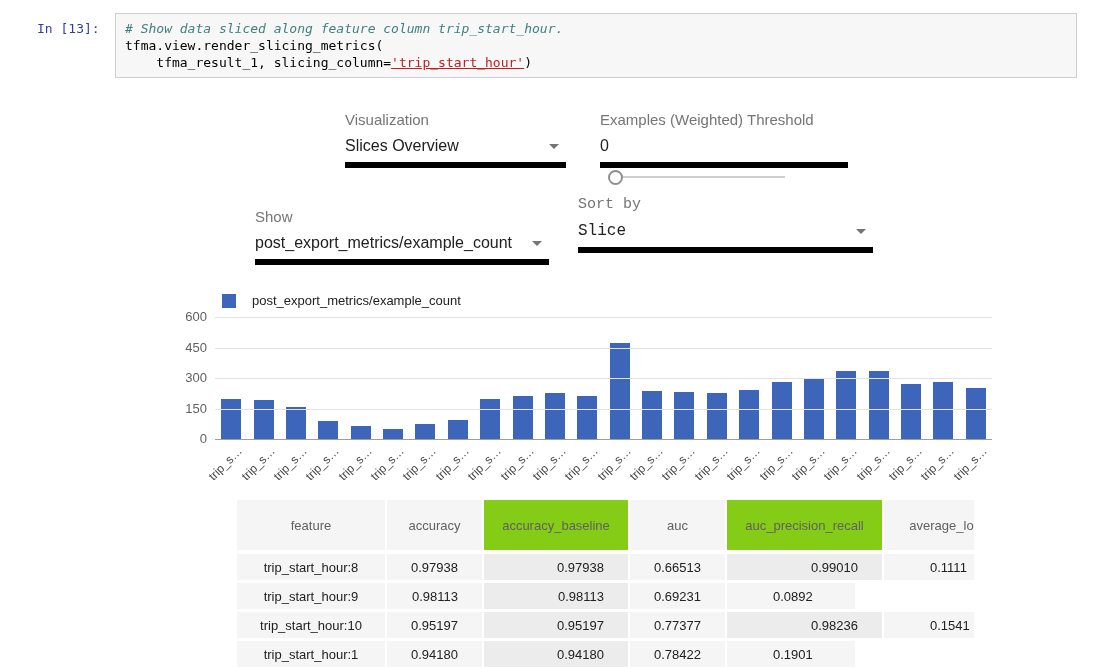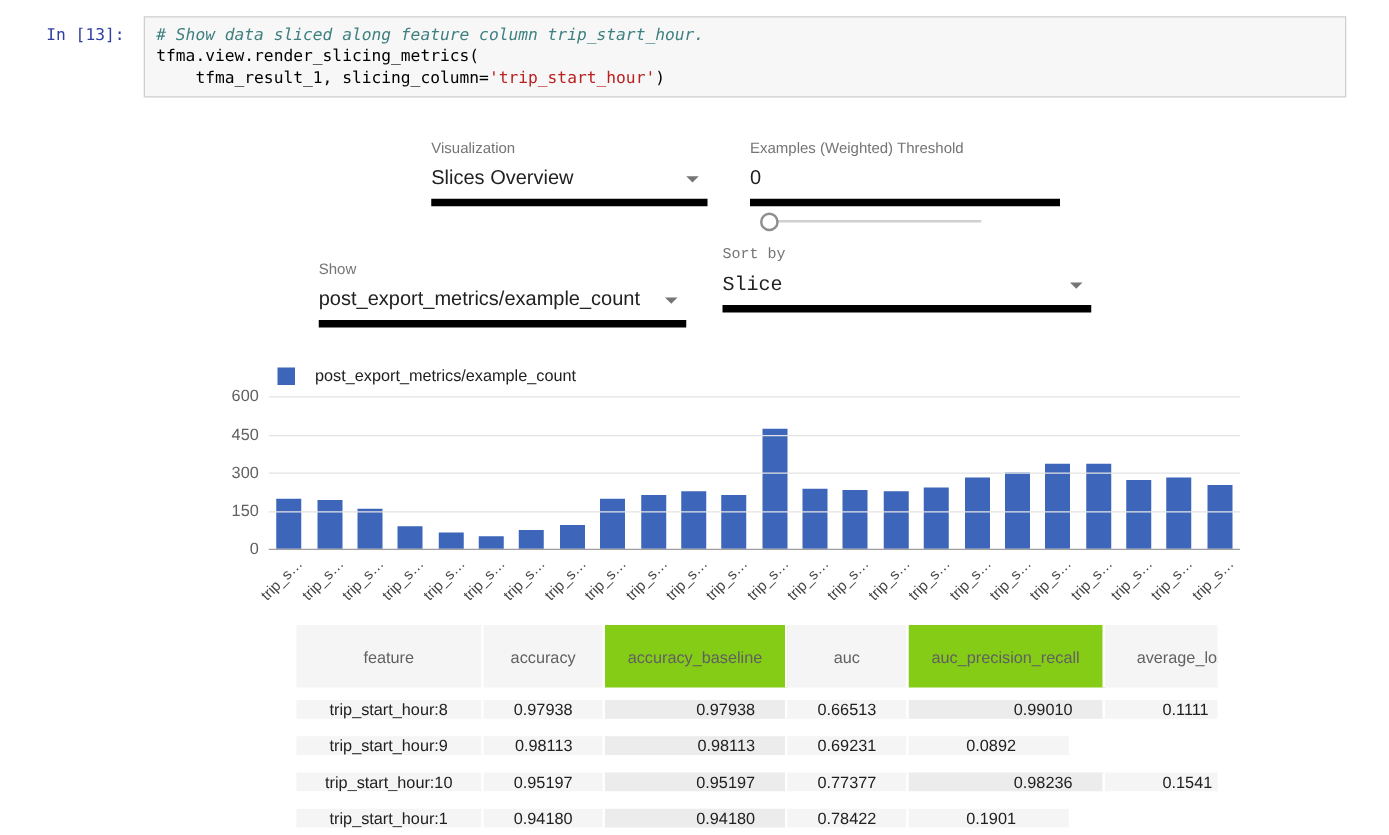--- a/index.html
+++ b/index.html
@@ -7,25 +7,25 @@
               font-family:"Liberation Sans","DejaVu Sans",sans-serif; }
 
   
   .nb-prompt { position:absolute; left:37px; top:21px; font-family:"DejaVu Sans Mono",monospace;
                font-size:13px; color:#303F9F; }
   .nb-code { position:absolute; left:115px; top:13px; width:962px; background:#f7f7f7;
              border:1px solid #cfcfcf; padding:6px 9px;
              font-family:"DejaVu Sans Mono",monospace; font-size:13px; line-height:17px;
              white-space:pre; color:#000; }
   .code-comment { color:#408080; font-style:italic; }
-  .code-string  { color:#BA2121; }
+  .code-string  { color:#BA2121;text-decoration:underline; }
 
   
   .control { position:absolute; }
-  .ctl-label { font-size:12px; color:#757575; margin-bottom:7px; }
+  .ctl-label { font-size:15px; color:#757575; margin-bottom:7px; }
   .ctl-value { position:relative; font-size:16px; color:#212121; padding:2px 22px 7px 0;
                border-bottom:6px solid #000000; white-space:nowrap; overflow:hidden; }
   .ctl-value.no-arrow { padding-right:2px; }
   .dd-arrow { position:absolute; right:7px; top:9px; width:0; height:0;
               border-left:5px solid transparent; border-right:5px solid transparent;
               border-top:5px solid #757575; }
   .ctrl-visualization { left:345px; top:111px; width:221px; }
   .ctrl-threshold     { left:600px; top:111px; width:248px; }
   .ctrl-show          { left:255px; top:208px; width:294px; }
   .ctrl-sort          { left:578px; top:196px; width:295px;font-family:Liberation Mono, monospace; }
@@ -53,21 +53,21 @@
   .xlabel { position:absolute; top:3px; width:70px; text-align:right; font-size:12px; color:#454545;
             white-space:nowrap; transform:rotate(-45deg); transform-origin:100% 0; }
 
   
   .tbl { position:absolute; left:237px; top:500px; width:737px; height:170px; overflow:hidden; }
   .tbl-inner { width:777px; }
   .thead { display:flex; height:50px; margin-bottom:4px; }
   .th { display:flex; align-items:center; justify-content:center; font-size:13px; color:#616161;
         background:#f5f5f5; border-right:2px solid #fff; overflow:hidden; }
   .th.dark { background:#84cc16; }
-  .tr { display:flex; height:26px; margin-bottom:3px;align-items:center; }
+  .tr { display:flex; height:26px; margin-bottom:3px; }
   .td { display:flex; align-items:center; font-size:13px; color:#212121; background:#f5f5f5;
         border-right:2px solid #fff; overflow:hidden; white-space:nowrap; }
   .td.dark { background:#ececec; }
   .td.center { justify-content:center; }
   .td.num { justify-content:flex-end; padding-right:24px; }
   .td.lastcol { justify-content:flex-start; padding-left:46px; }
 </style>
 </head>
 <body>
 

